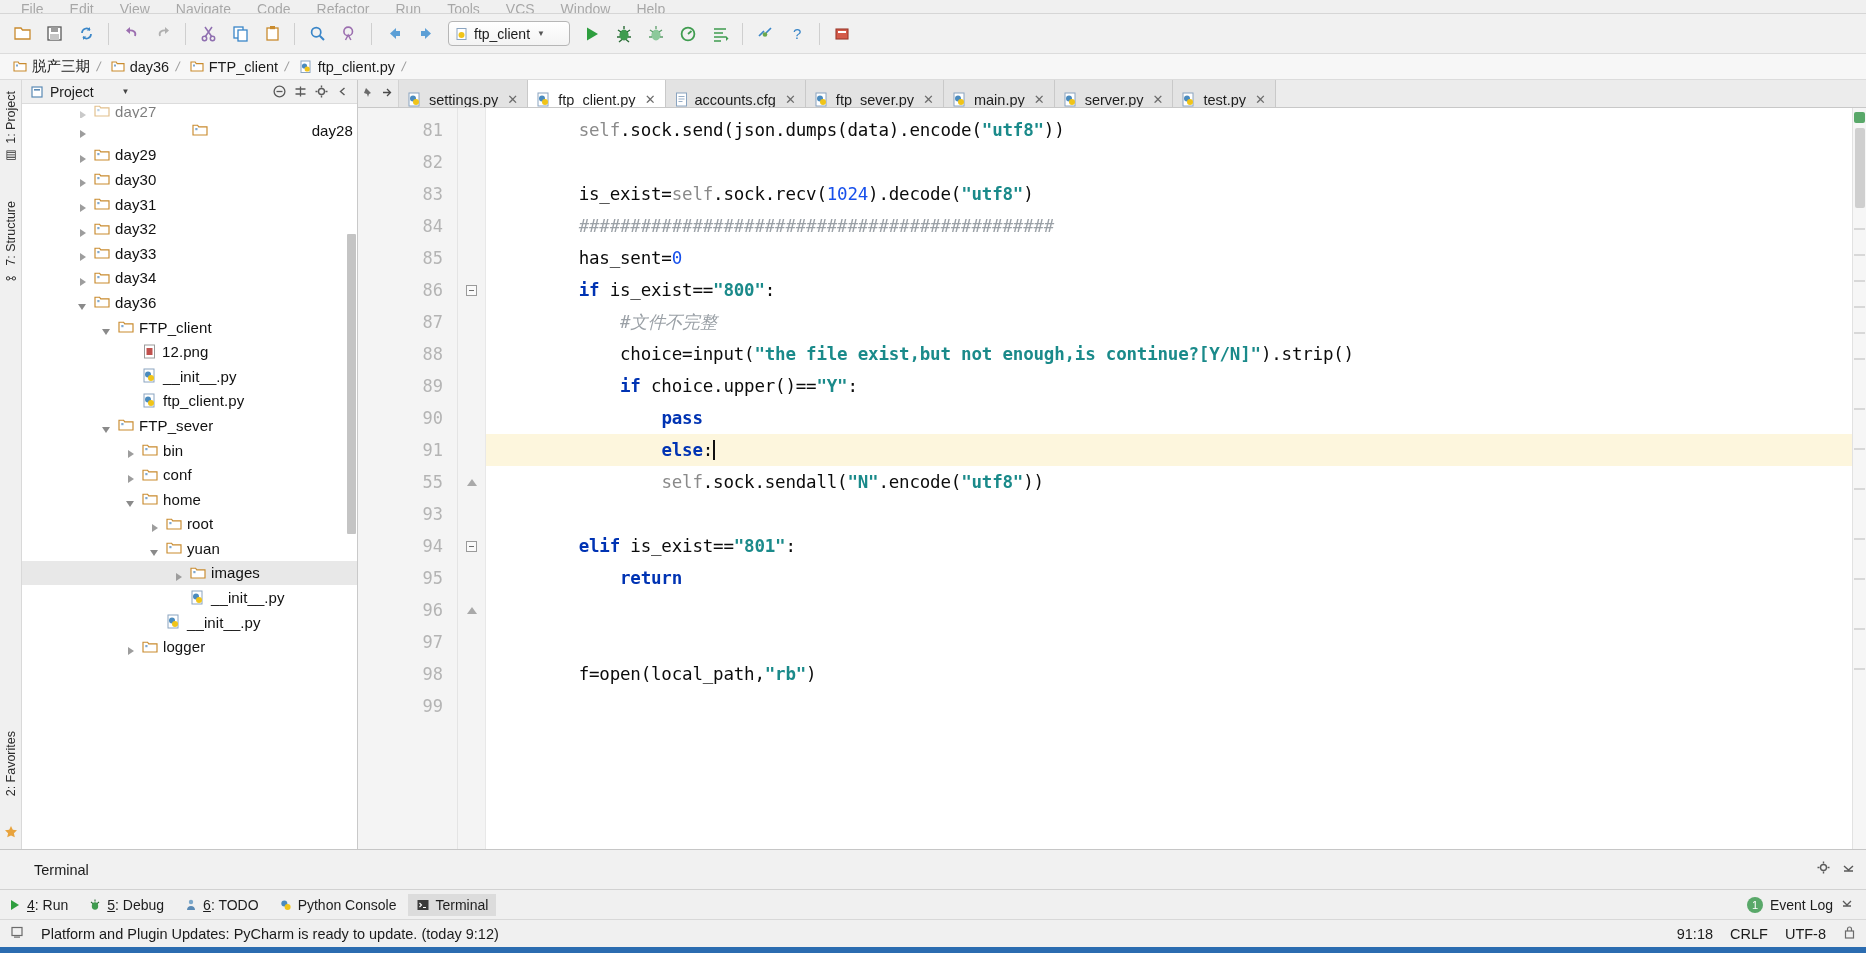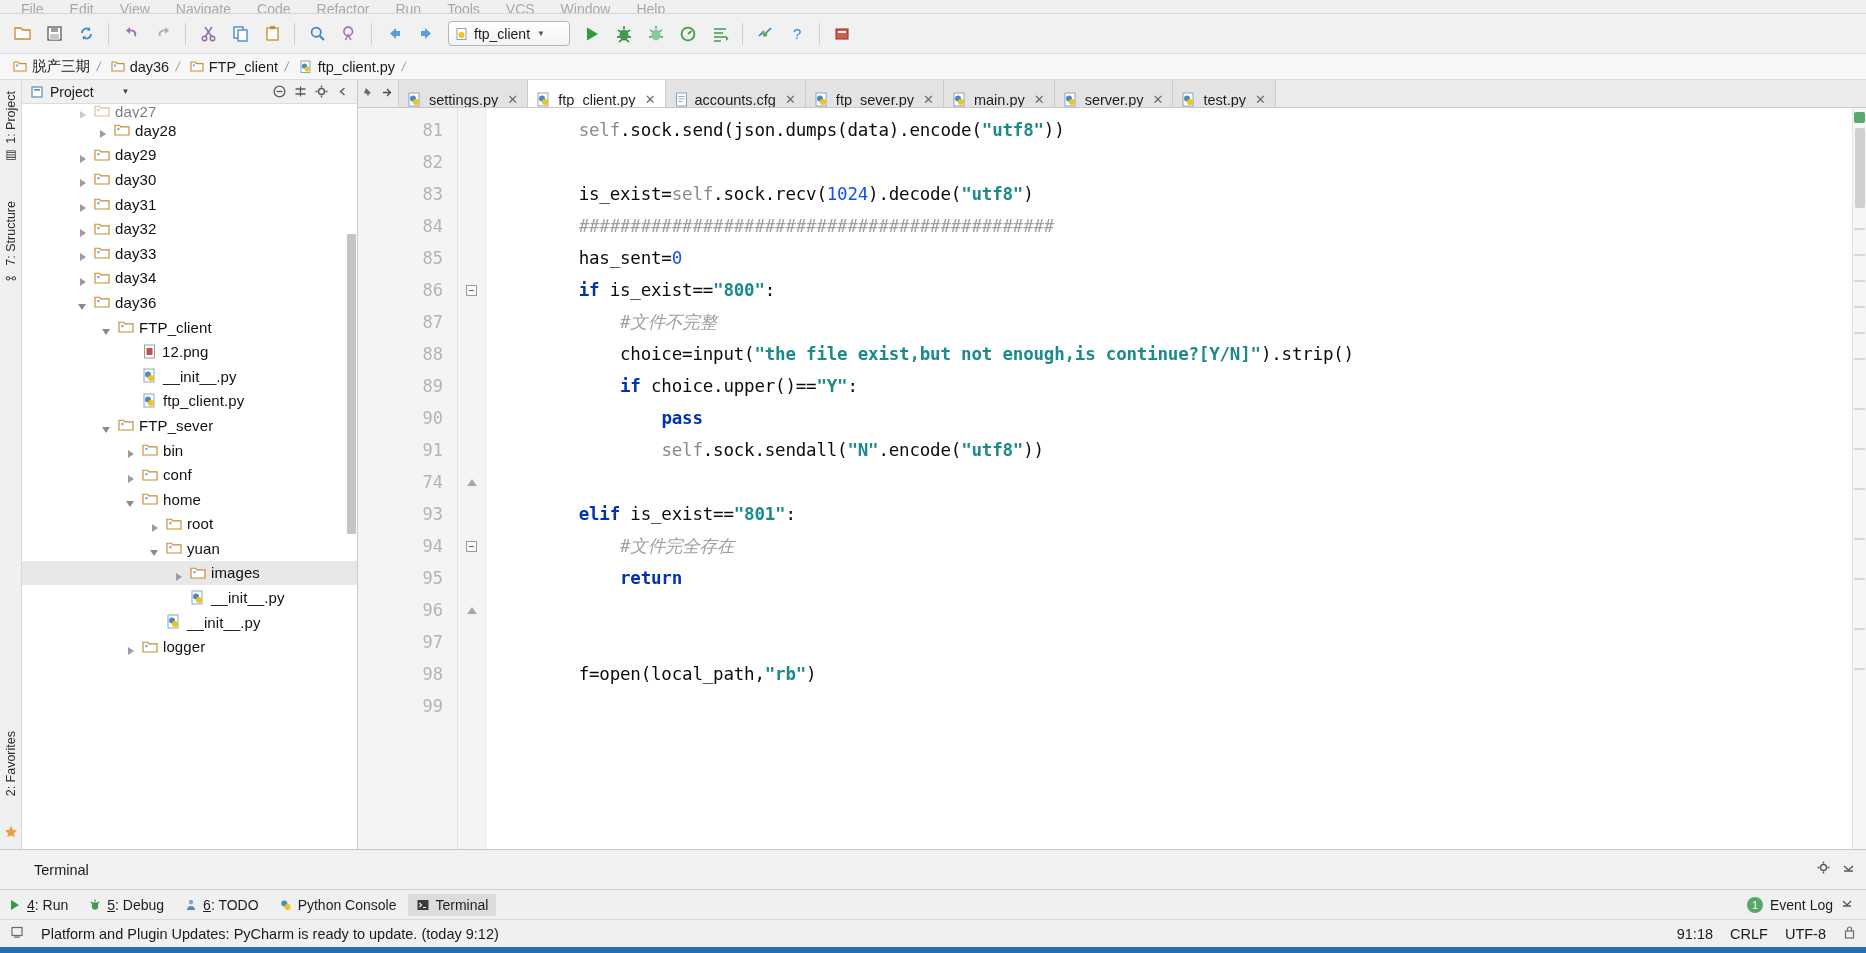--- a/index.html
+++ b/index.html
@@ -648,21 +648,21 @@
       <div class="trow" style="height: 14px; overflow: hidden; opacity: 0.55; padding-left: 56px;">
             <span class="tw"><i class="arrow-r"></i></span>
             <span class="ficon">
               <svg width="16" height="14" viewBox="0 0 16 14">
                 <path d="M1 2.2h4.6l1.1 1.7H15v8.1H1z" fill="#fff" stroke="#c98b2e" stroke-width="1.15"></path>
                 <rect x="3.3" y="5" width="2.2" height="2.2" fill="#7fa8d0"></rect>
               </svg>
             </span>
             <span class="tlabel">day27</span>
           </div>
-          <div class="trow" style="padding-left: 76px;">
+          <div class="trow" style="padding-left: 56px; justify-content: space-between;">
             <span class="tw"><i class="arrow-r"></i></span>
             <span class="ficon">
               <svg width="16" height="14" viewBox="0 0 16 14">
                 <path d="M1 2.2h4.6l1.1 1.7H15v8.1H1z" fill="#fff" stroke="#c98b2e" stroke-width="1.15"></path>
                 <rect x="3.3" y="5" width="2.2" height="2.2" fill="#7fa8d0"></rect>
               </svg>
             </span>
             <span class="tlabel">day28</span>
           </div>
           <div class="trow" style="padding-left: 56px;">
@@ -983,21 +983,21 @@
             <div class="gnum">82</div>
             <div class="gnum">83</div>
             <div class="gnum">84</div>
             <div class="gnum">85</div>
             <div class="gnum">86</div>
             <div class="gnum">87</div>
             <div class="gnum">88</div>
             <div class="gnum">89</div>
             <div class="gnum">90</div>
             <div class="gnum">91</div>
-            <div class="gnum">74</div>
+            <div class="gnum">55</div>
             <div class="gnum">93</div>
             <div class="gnum">94</div>
             <div class="gnum">95</div>
             <div class="gnum">96</div>
             <div class="gnum">97</div>
             <div class="gnum">98</div>
             <div class="gnum">99</div>
           </div>
         <div class="foldcol" id="foldcol">
             <div class="foldslot"></div>
@@ -1032,24 +1032,24 @@
             <div class="cline"><span>        </span><span class="slf">self</span><span>.sock.send(json.dumps(data).encode(</span><span class="s">"utf8"</span><span>))</span></div>
             <div class="cline"></div>
             <div class="cline"><span>        is_exist=</span><span class="slf">self</span><span>.sock.recv(</span><span class="n">1024</span><span>).decode(</span><span class="s">"utf8"</span><span>)</span></div>
             <div class="cline"><span class="c">        ##############################################</span></div>
             <div class="cline"><span>        has_sent=</span><span class="n">0</span></div>
             <div class="cline"><span>        </span><span class="k">if</span><span> is_exist==</span><span class="s">"800"</span><span>:</span></div>
             <div class="cline"><span class="c">            #文件不完整</span></div>
             <div class="cline"><span>            choice=input(</span><span class="s">"the file exist,but not enough,is continue?[Y/N]"</span><span>).strip()</span></div>
             <div class="cline"><span>            </span><span class="k">if</span><span> choice.upper()==</span><span class="s">"Y"</span><span>:</span></div>
             <div class="cline"><span>                </span><span class="k">pass</span></div>
+            <div class="cline hl"><span>                </span><span class="k">else</span><span>:</span><span class="caret-bar"></span></div>
             <div class="cline"><span>                </span><span class="slf">self</span><span>.sock.sendall(</span><span class="s">"N"</span><span>.encode(</span><span class="s">"utf8"</span><span>))</span></div>
             <div class="cline"></div>
             <div class="cline"><span>        </span><span class="k">elif</span><span> is_exist==</span><span class="s">"801"</span><span>:</span></div>
-            <div class="cline"><span class="c">            #文件完全存在</span></div>
             <div class="cline"><span>            </span><span class="k">return</span></div>
             <div class="cline"></div>
             <div class="cline"></div>
             <div class="cline"><span>        f=</span><span class="fn">open</span><span>(local_path,</span><span class="s">"rb"</span><span>)</span></div>
           </div>
         <div class="ed-scroll">
           <div class="insp-ok"></div>
           <div class="ed-thumb" style="top:20px;"></div>
           <div class="marker" style="top:120px;"></div>
           <div class="marker" style="top:146px;"></div>

